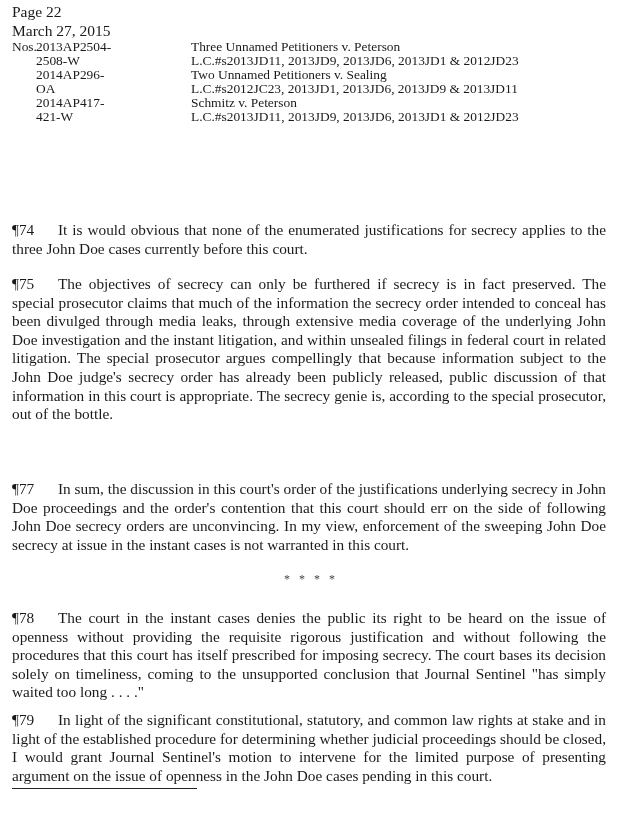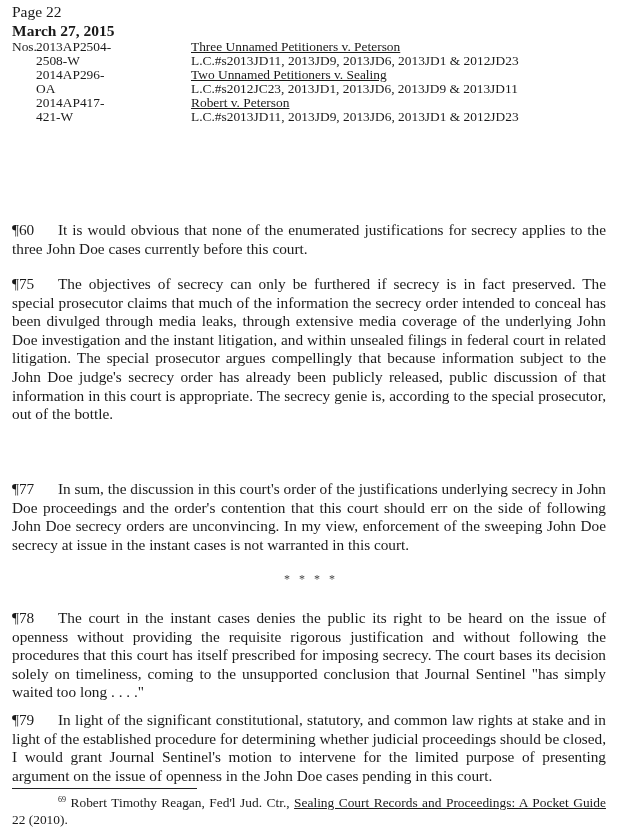--- a/index.html
+++ b/index.html
@@ -4,27 +4,27 @@
   <style>
     html, body { margin: 0; padding: 0; background: #ffffff; }
     body {
       width: 622px; height: 835px; overflow: hidden; position: relative;
       font-family: "Liberation Serif", "DejaVu Serif", serif;
       color: #1a1a1a; font-size: 15.3px;
     }
     .page { position: absolute; left: 0; top: 0; width: 622px; height: 664px; }
     .hdr { position: absolute; left: 12px; font-size: 15.5px; line-height: 19px; }
     .hdr.pg { top: 2px; }
-    .hdr.dt { top: 21px; font-weight: bold; }
+    .hdr.dt { top: 21px; }
     .caption { position: absolute; left: 12px; top: 40px; font-size: 13.4px; line-height: 14px; }
     .caption .row { position: relative; height: 14px; }
     .caption .nos { position: absolute; left: 0; }
     .caption .num { position: absolute; left: 24px; }
     .caption .case { position: absolute; left: 179px; white-space: nowrap; }
-    .u { text-decoration: underline; }
+    .u { }
     .para {
       position: absolute; left: 12px; width: 594px;
       text-align: justify; line-height: 18.6px; font-size: 15.3px;
     }
     .para .pn { display: inline-block; width: 46px; }
     .para sup { font-size: 9px; vertical-align: 6px; line-height: 0; }
     .stars { position: absolute; left: 0; width: 622px; text-align: center; top: 572px; font-size: 12px; letter-spacing: 3px; color: #444; }
     .fn-rule { position: absolute; left: 12px; top: 788px; width: 185px; height: 1px; background: #222; }
     .footnote { position: absolute; left: 12px; top: 794px; width: 594px; font-size: 13.4px; line-height: 17px; text-align: justify; }
     .footnote .fi { display: inline-block; width: 46px; }
@@ -49,30 +49,30 @@
     </div>
     <div class="row">
       <span class="num">2014AP296-OA</span>
       <span class="case u">Two Unnamed Petitioners v. Sealing</span>
     </div>
     <div class="row">
       <span class="case">L.C.#s2012JC23, 2013JD1, 2013JD6, 2013JD9 &amp; 2013JD11</span>
     </div>
     <div class="row">
       <span class="num">2014AP417-421-W</span>
-      <span class="case u">Robert v. Peterson</span>
+      <span class="case u">Schmitz v. Peterson</span>
     </div>
     <div class="row">
       <span class="case">L.C.#s2013JD11, 2013JD9, 2013JD6, 2013JD1 &amp; 2012JD23</span>
     </div>
   </div>
 
 
   <div class="para" style="top:221px">
-    <span class="pn">¶60</span><span>It is would obvious that none of the enumerated justifications for secrecy applies to the three John Doe cases currently before this court.</span>
+    <span class="pn">¶74</span><span>It is would obvious that none of the enumerated justifications for secrecy applies to the three John Doe cases currently before this court.</span>
   </div>
 
   <div class="para" style="top:275px">
     <span class="pn">¶75</span><span>The objectives of secrecy can only be furthered if secrecy is in fact preserved.  The special prosecutor claims that much of the information the secrecy order intended to conceal has been divulged through media leaks, through extensive media coverage of the underlying John Doe investigation and the instant litigation, and within unsealed filings in federal court in related litigation.  The special prosecutor argues compellingly that because information subject to the John Doe judge's secrecy order has already been publicly released, public discussion of that information in this court is appropriate.  The secrecy genie is, according to the special prosecutor, out of the bottle.</span>
   </div>
 
 
   <div class="para" style="top:480px">
     <span class="pn">¶77</span><span>In sum, the discussion in this court's order of the justifications underlying secrecy in John Doe proceedings and the order's contention that this court should err on the side of following John Doe secrecy orders are unconvincing.  In my view, enforcement of the sweeping John Doe secrecy at issue in the instant cases is not warranted in this court.</span>
   </div>
@@ -82,18 +82,14 @@
   <div class="para" style="top:609px">
     <span class="pn">¶78</span><span>The court in the instant cases denies the public its right to be heard on the issue of openness without providing the requisite rigorous justification and without following the procedures that this court has itself prescribed for imposing secrecy.  The court bases its decision solely on timeliness, coming to the unsupported conclusion that Journal Sentinel "has simply waited too long . . . ."</span>
   </div>
 
   <div class="para" style="top:711px">
     <span class="pn">¶79</span><span>In light of the significant constitutional, statutory, and common law rights at stake and in light of the established procedure for determining whether judicial proceedings should be closed, I would grant Journal Sentinel's motion to intervene for the limited purpose of presenting argument on the issue of openness in the John Doe cases pending in this court.</span>
   </div>
 
   <div class="fn-rule"></div>
 
-  <div class="footnote">
-    <span class="fi"></span><sup>69</sup>
-    <span>Robert Timothy Reagan, Fed'l Jud. Ctr., </span><span class="u">Sealing Court Records and Proceedings: A Pocket Guide</span><span> 22 (2010).</span>
-  </div>
 
 </div>
 
 </body></html>

